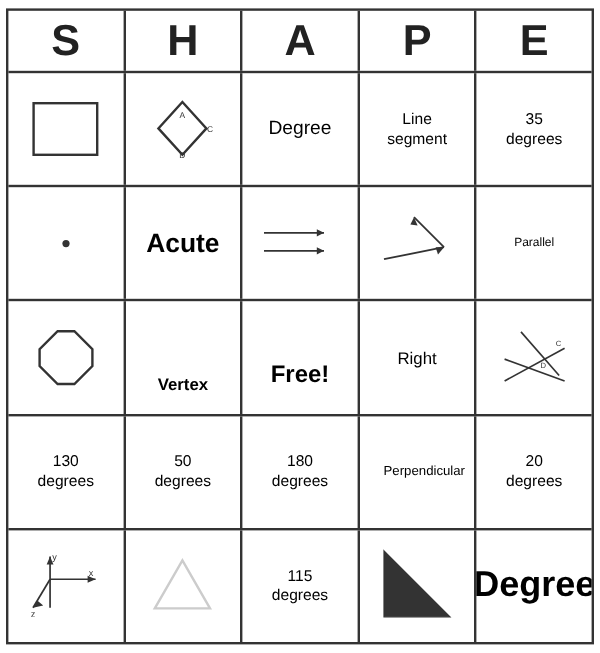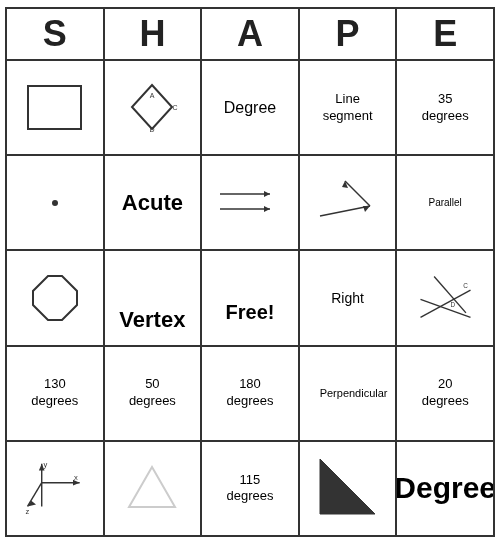--- a/index.html
+++ b/index.html
@@ -169,21 +169,21 @@
 
     <div class="bingo-row">
       <div class="bingo-cell">
         <div class="shape-octagon">
           <svg viewBox="0 0 50 50" width="50" height="50">
             <polygon points="18,3 32,3 47,18 47,32 32,47 18,47 3,32 3,18" fill="none" stroke="#333" stroke-width="2"></polygon>
           </svg>
         </div>
       </div>
       <div class="bingo-cell">
-        <span style="font-size:22px; font-weight:bold;margin-top:44px;">Vertex</span>
+        <span style="font-size:14px; font-weight:bold;margin-top:44px;">Vertex</span>
       </div>
       <div class="bingo-cell">
         <span class="text-free">Free!</span>
       </div>
       <div class="bingo-cell">
         <span style="font-size:14px;">Right</span>
       </div>
       <div class="bingo-cell">
         <div class="shape-angle2">
           <svg viewBox="0 0 65 55" width="65" height="55">

